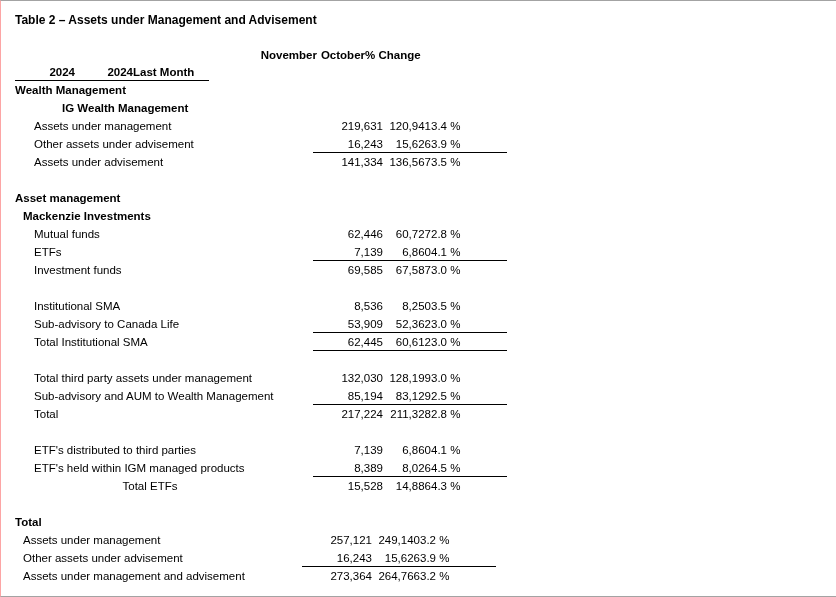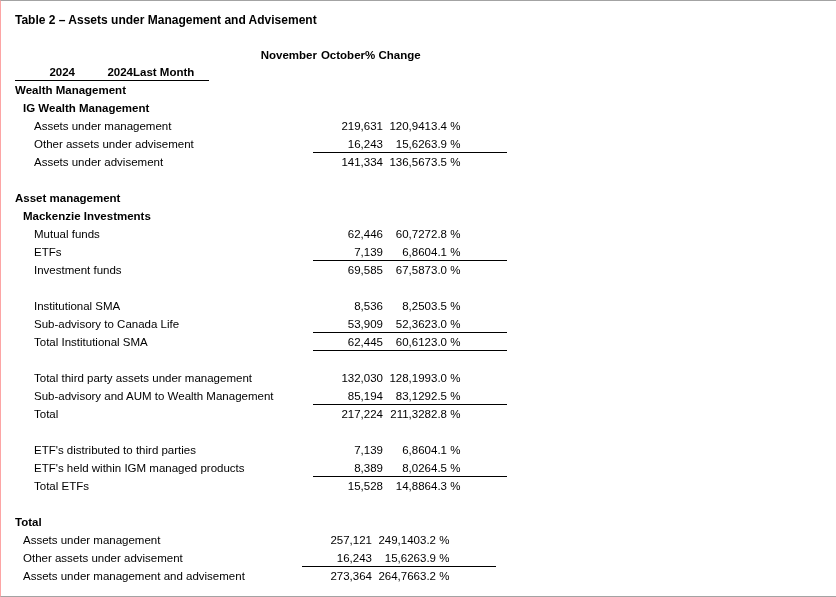--- a/index.html
+++ b/index.html
@@ -72,21 +72,21 @@
   <div class="row section">
     <div class="cell label" style="padding-left: 0px;">Wealth Management</div>
     <div class="nums">
       <div class="cell nov"></div>
       <div class="cell oct"></div>
       <div class="cell chg"></div>
     </div>
   </div>
 
   <div class="row subsection">
-    <div class="cell label" style="padding-left: 8px;">IG Wealth Management</div>
+    <div class="cell label" style="padding-left: 8px; margin-left: 39px;">IG Wealth Management</div>
     <div class="nums">
       <div class="cell nov"></div>
       <div class="cell oct"></div>
       <div class="cell chg"></div>
     </div>
   </div>
 
   <div class="row data">
     <div class="cell label" style="padding-left: 19px;">Assets under management</div>
     <div class="nums">
@@ -225,21 +225,21 @@
   <div class="row data rule-below">
     <div class="cell label" style="padding-left: 19px;">ETF's held within IGM managed products</div>
     <div class="nums">
       <div class="cell nov">8,389</div>
       <div class="cell oct">8,026</div>
       <div class="cell chg">4.5 %</div>
     </div>
   </div>
 
   <div class="row data">
-    <div class="cell label" style="padding-left: 19px;">Total ETFs</div>
+    <div class="cell label" style="padding-left: 19px; text-align: center;">Total ETFs</div>
     <div class="nums">
       <div class="cell nov">15,528</div>
       <div class="cell oct">14,886</div>
       <div class="cell chg">4.3 %</div>
     </div>
   </div>
 <div class="spacer"></div>
   <div class="row section">
     <div class="cell label" style="padding-left: 0px;">Total</div>
     <div class="nums">

